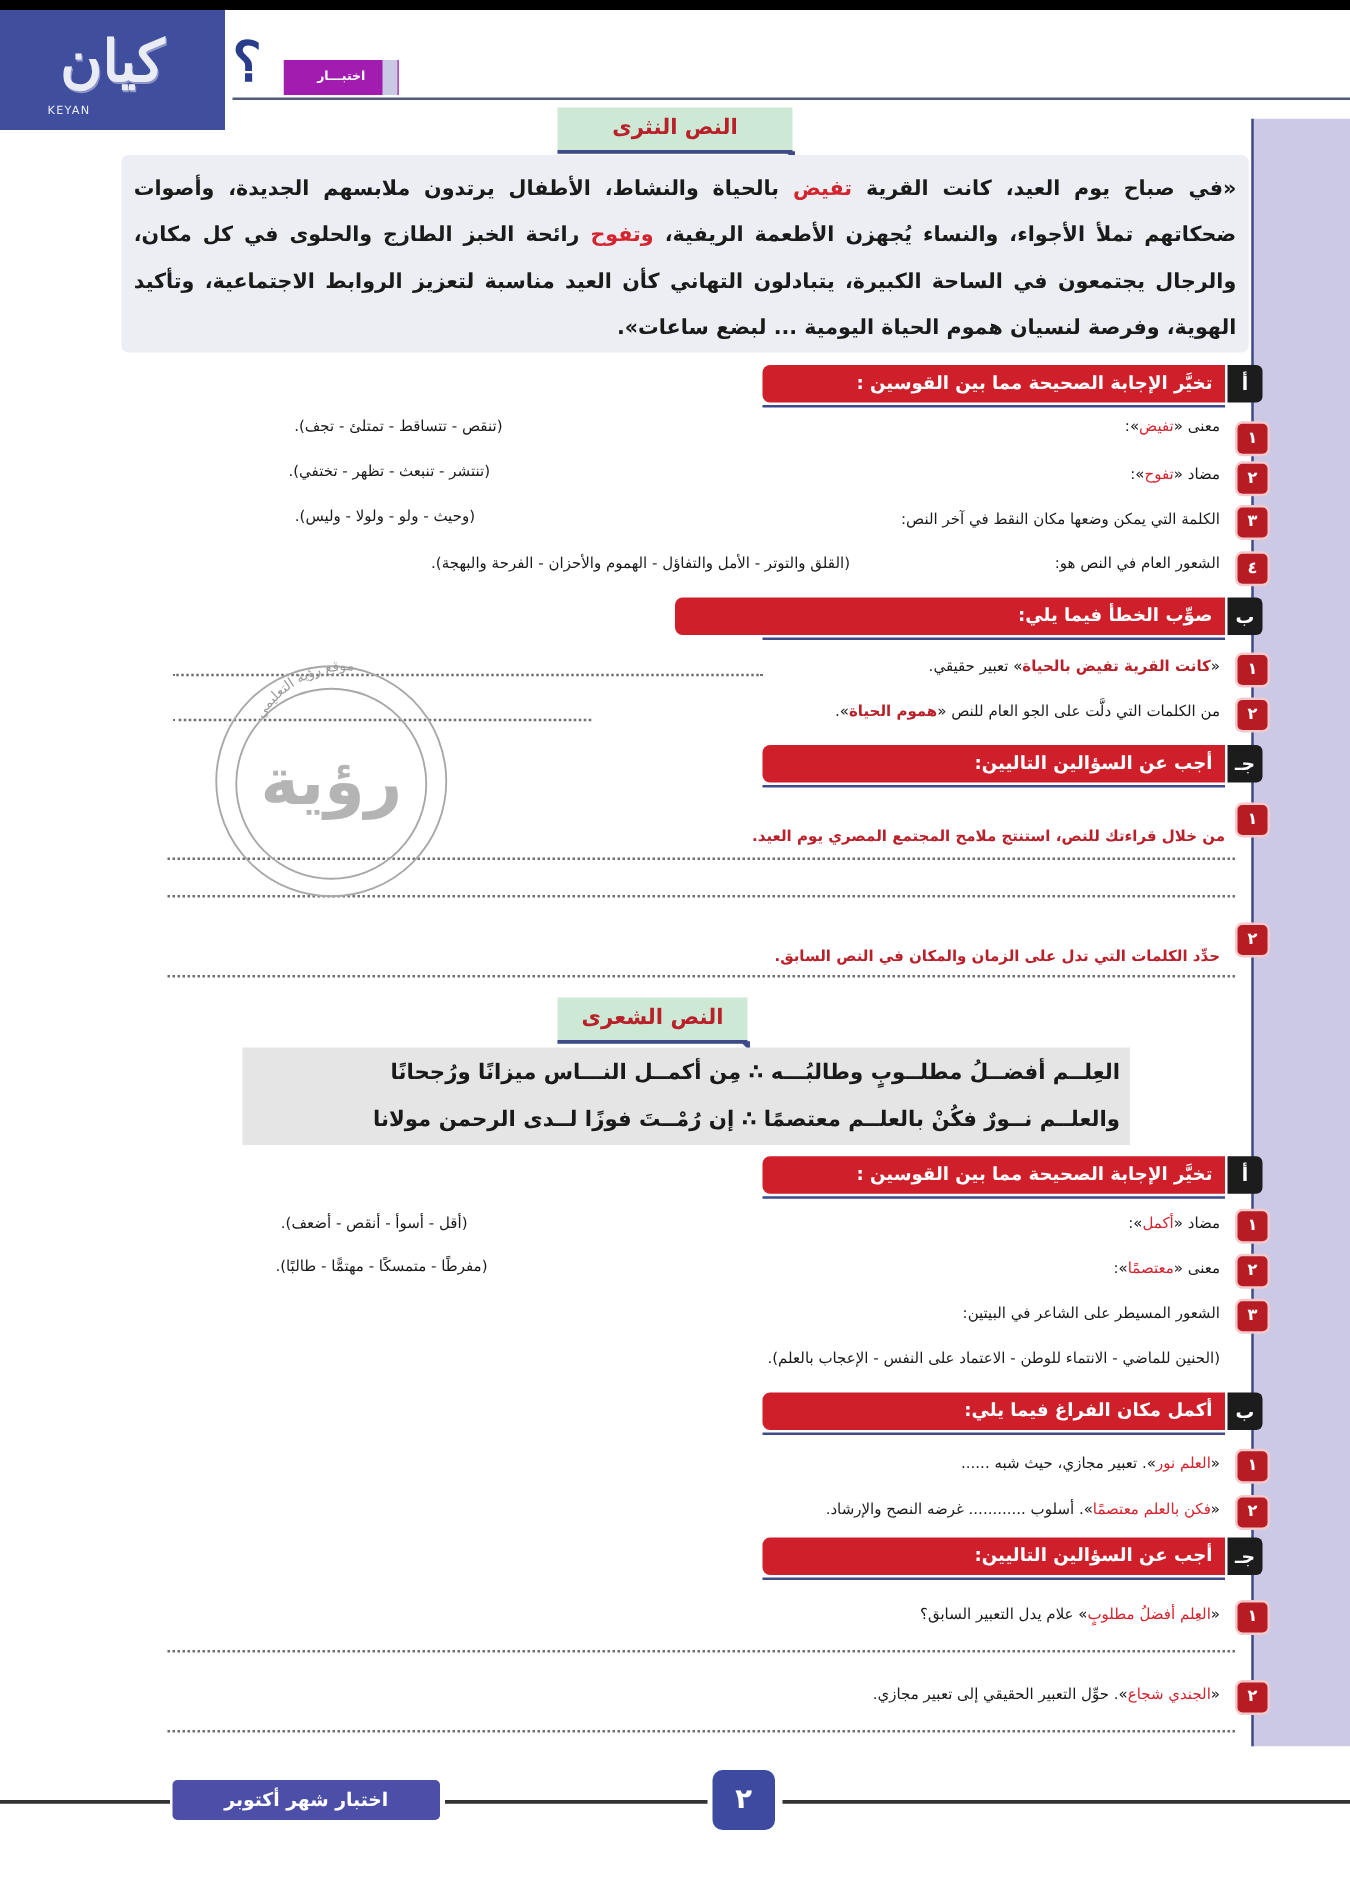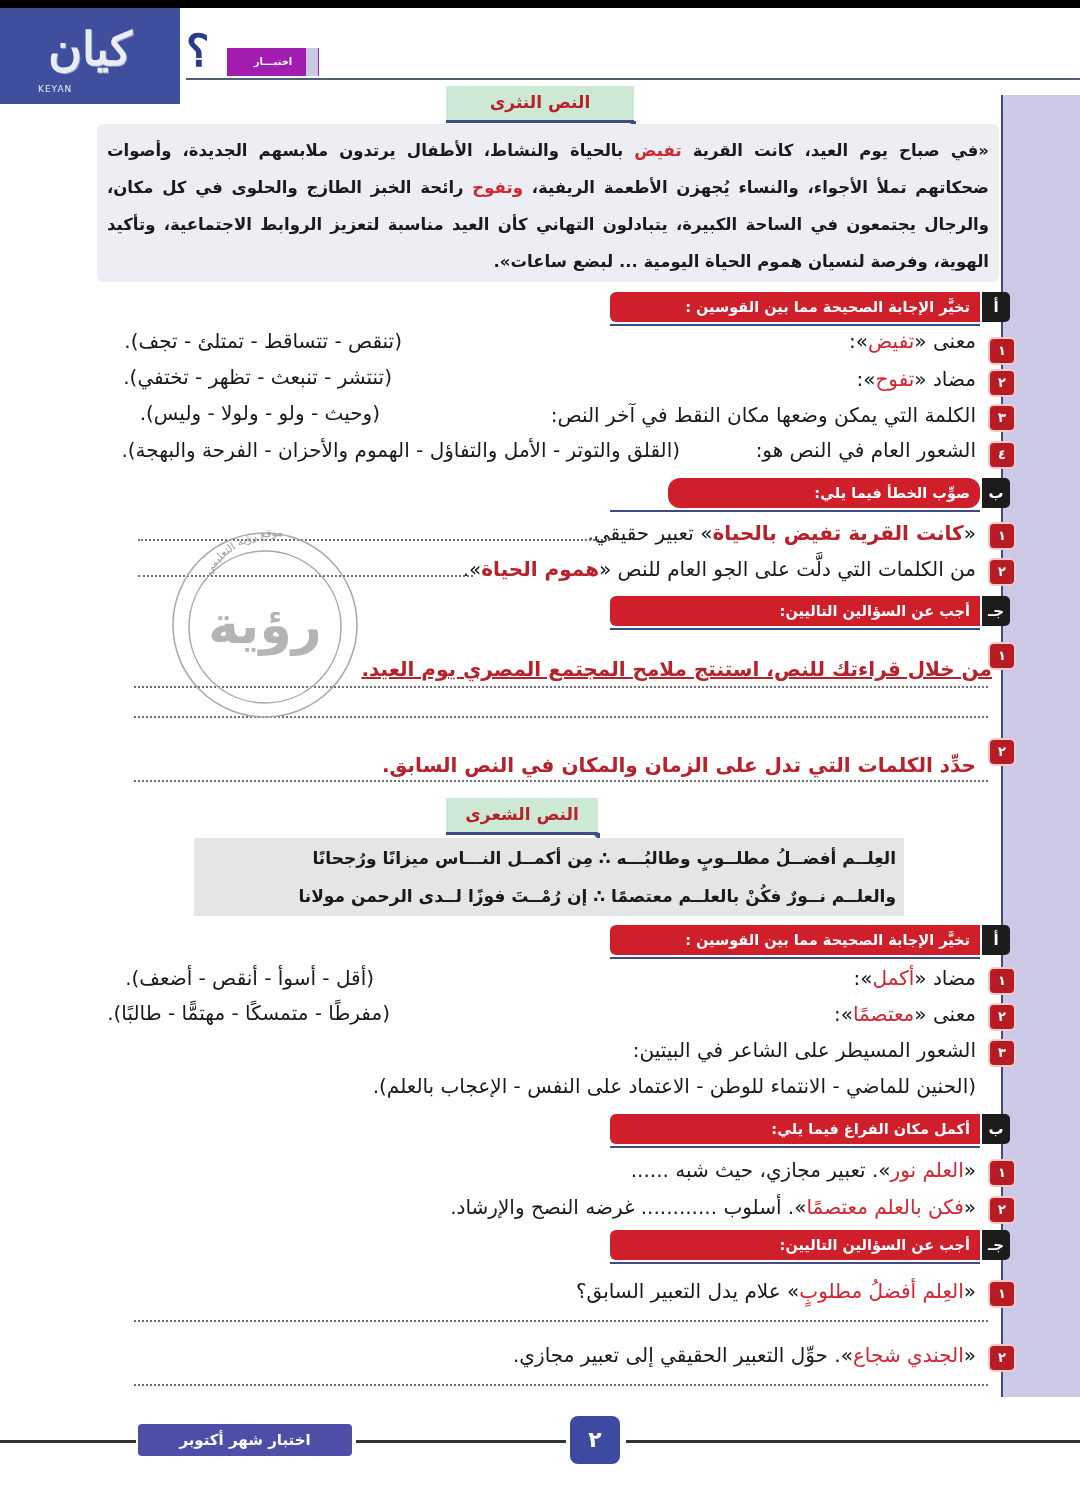--- a/index.html
+++ b/index.html
@@ -23,21 +23,21 @@
   .red{color:#d3242f;}
 
   .poem{position:absolute;left:194px;top:838px;width:710px;height:78px;background:#e5e5e5;direction:rtl;font-weight:bold;font-size:17px;}
   .poem .line{position:absolute;right:8px;height:36px;line-height:36px;}
 
   .hdr{position:absolute;height:30px;direction:rtl;}
   .hdr .letter{position:absolute;right:0;top:0;width:28px;height:30px;background:#1c1c1c;color:#fff;font-weight:bold;font-size:15px;text-align:center;line-height:30px;border-radius:0 5px 5px 0;}
   .hdr .bar{position:absolute;right:30px;top:0;height:30px;background:#cf1f2a;color:#fff;font-weight:bold;font-size:14.5px;line-height:30px;padding-right:10px;box-sizing:border-box;border-radius:6px 0 0 6px;text-align:right;}
   .hdr .under{position:absolute;right:30px;top:32px;height:2px;background:#3e4a8a;}
 
-  .row{position:absolute;direction:rtl;font-size:20px;line-height:26px;height:26px;white-space:nowrap;}
+  .row{position:absolute;direction:rtl;font-size:12px;line-height:26px;height:26px;white-space:nowrap;}
   .num{position:absolute;width:24px;height:24px;background:#b71c24;color:#fff;font-size:13px;font-weight:bold;text-align:center;line-height:24px;border-radius:4px;box-shadow:0 0 0 2px #f3c9cc;}
   .dots{position:absolute;height:2px;border-bottom:2px dotted #6f6f6f;}
   .qbold{font-weight:bold;color:#b8202a;margin-top:16px;}
 
   .watermark{position:absolute;left:170px;top:515px;width:190px;height:210px;pointer-events:none;}
 
   .footer-line{position:absolute;top:1440px;height:3px;background:#333;}
   .footer-label{position:absolute;left:138px;top:1424px;width:214px;height:32px;background:#4c4ea8;color:#fff;font-weight:bold;font-size:15px;text-align:center;line-height:32px;border-radius:4px;}
   .page-num{position:absolute;left:570px;top:1416px;width:50px;height:48px;background:#3e4aa0;color:#fff;font-weight:bold;font-size:22px;text-align:center;line-height:48px;border-radius:8px;}
 </style>
@@ -83,38 +83,38 @@
 <div class="num" style="left:990px;top:406px;">٣</div>
 <div class="row" style="right:104px;top:402px;">الكلمة التي يمكن وضعها مكان النقط في آخر النص:</div>
 <div class="row" style="right:700px;top:400px;">(وحيث - ولو - ولولا - وليس).</div>
 
 <div class="num" style="left:990px;top:443px;">٤</div>
 <div class="row" style="right:104px;top:437px;">الشعور العام في النص هو:</div>
 <div class="row" style="right:400px;top:437px;">(القلق والتوتر - الأمل والتفاؤل - الهموم والأحزان - الفرحة والبهجة).</div>
 
 <div class="hdr" style="left:610px;top:478px;width:400px;">
   <div class="letter">ب</div>
-  <div class="bar" style="width:312px;border-radius:12px;">صوِّب الخطأ فيما يلي:</div>
+  <div class="bar" style="width:440px;">صوِّب الخطأ فيما يلي:</div>
   <div class="under" style="width:370px;"></div>
 </div>
 <div class="num" style="left:990px;top:524px;">١</div>
 <div class="row" style="right:104px;top:520px;"><span>«</span><span class="qbold">كانت القرية تفيض بالحياة</span><span>» تعبير حقيقي.</span></div>
 <div class="dots" style="left:138px;top:537px;width:472px;"></div>
 
 <div class="num" style="left:990px;top:560px;">٢</div>
 <div class="row" style="right:104px;top:556px;"><span>من الكلمات التي دلَّت على الجو العام للنص «</span><span class="qbold">هموم الحياة</span><span>».</span></div>
 <div class="dots" style="left:138px;top:573px;width:335px;"></div>
 
 <div class="hdr" style="left:610px;top:596px;width:400px;">
   <div class="letter">جـ</div>
   <div class="bar" style="width:370px;">أجب عن السؤالين التاليين:</div>
   <div class="under" style="width:370px;"></div>
 </div>
 <div class="num" style="left:990px;top:644px;">١</div>
-<div class="row qbold" style="right:88px;top:640px;text-decoration:underline;">من خلال قراءتك للنص، استنتج ملامح المجتمع المصري يوم العيد.</div>
+<div class="row qbold" style="right:100px;top:640px;">من خلال قراءتك للنص، استنتج ملامح المجتمع المصري يوم العيد.</div>
 <div class="dots" style="left:134px;top:684px;width:854px;"></div>
 <div class="dots" style="left:134px;top:714px;width:854px;"></div>
 
 <div class="num" style="left:990px;top:740px;">٢</div>
 <div class="row qbold" style="right:104px;top:736px;">حدِّد الكلمات التي تدل على الزمان والمكان في النص السابق.</div>
 <div class="dots" style="left:134px;top:778px;width:854px;"></div>
 
 <svg class="watermark" viewBox="0 0 190 210">
   <defs>
     <path id="arcpath" d="M 40 60 A 80 80 0 0 1 160 40"></path>

